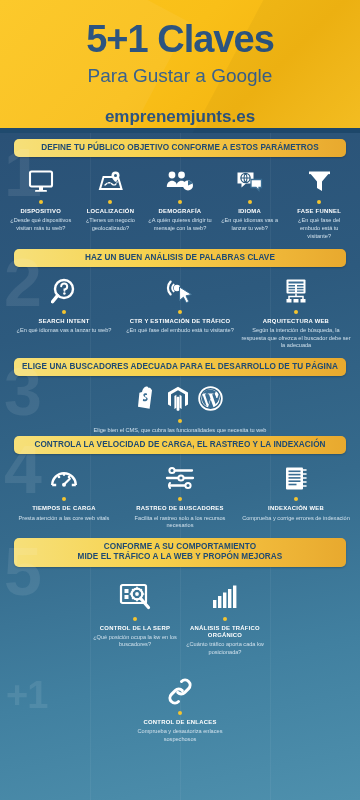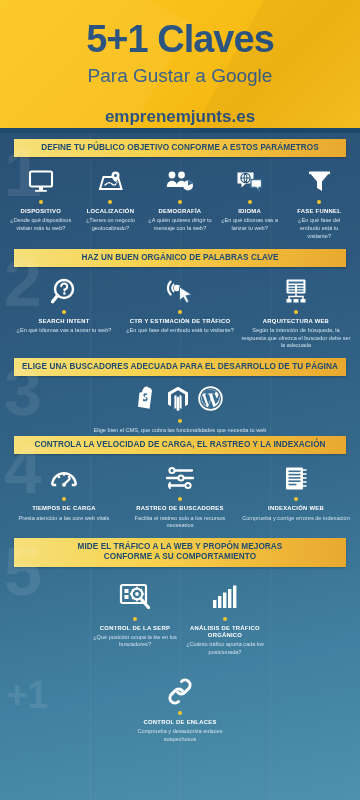--- a/index.html
+++ b/index.html
@@ -39,21 +39,21 @@
     height:667px;
     background:linear-gradient(168deg,#2a5176 0%,#2d5a7e 28%,#356a8c 55%,#4180a0 78%,#4e90ad 100%);
     padding-top:6px;
   }
   .colsplit{ position:absolute; top:0; bottom:0; width:1px; background:rgba(255,255,255,.05); }
 
   
   .bar {
     position:relative; margin:0 14px; padding:4px 6px;
     background:linear-gradient(90deg,#f6e07a 0%,#f7d24e 40%,#f0b93a 75%,#e8a92e 100%);
-    text-align:center; border-radius:0;
+    text-align:center; border-radius:5px;
     box-shadow:0 1px 2px rgba(0,0,0,.22);
   }
   .bar span { font-size:8.2px; font-weight:bold; color:#1f4a72; letter-spacing:.08px; line-height:1.25; display:block; }
 
   
   .section { position:relative; }
   .bignum {
     position:absolute; left:4px; top:4px;
     font-size:68px; font-weight:bold; line-height:.86;
     color:rgba(255,255,255,.085); letter-spacing:-3px; pointer-events:none;
@@ -165,21 +165,21 @@
           <div class="dot"></div>
           <div class="it-title">FASE FUNNEL</div>
           <div class="it-desc">¿En qué fase del embudo está tu visitante?</div>
         </div>
 
       </div>
     </div>
 
     <div class="section">
       <div class="bar">
-        <span>HAZ UN BUEN ORGÁNICO DE PALABRAS CLAVE</span>
+        <span>HAZ UN BUEN ANÁLISIS DE PALABRAS CLAVE</span>
       </div>
       <div class="bignum">2</div>
       <div class="items">
 
         <div class="item xwide">
           <div class="icon">
             <svg width="27" height="26" viewBox="0 0 27 26">
                 <circle cx="13" cy="11" r="9" fill="none" stroke="#fff" stroke-width="2.4"></circle>
                 <path d="M10.2 8.2 a3 3 0 1 1 3.3 3.2 v1.4" fill="none" stroke="#fff" stroke-width="2" stroke-linecap="round"></path>
                 <circle cx="13.4" cy="15.4" r="1.25" fill="#fff"></circle>
@@ -318,22 +318,22 @@
           <div class="dot"></div>
           <div class="it-title">INDEXACIÓN WEB</div>
           <div class="it-desc">Comprueba y corrige errores de indexación</div>
         </div>
 
       </div>
     </div>
 
     <div class="section">
       <div class="bar">
+        <span>CONFORME A SU COMPORTAMIENTO</span>
         <span>MIDE EL TRÁFICO A LA WEB Y PROPÓN MEJORAS</span>
-        <span>CONFORME A SU COMPORTAMIENTO</span>
       </div>
       <div class="bignum">5</div>
       <div class="items" style="padding-top:14px">
         <div style="flex:1"></div>
 
         <div class="item xwide">
           <div class="icon" style="height:32px">
             <svg width="32" height="28" viewBox="0 0 32 28">
                 <rect x="2" y="2" width="25" height="18" rx="1.5" fill="none" stroke="#fff" stroke-width="2.2"></rect>
                 <rect x="5.5" y="6" width="4" height="4" fill="#fff"></rect>

